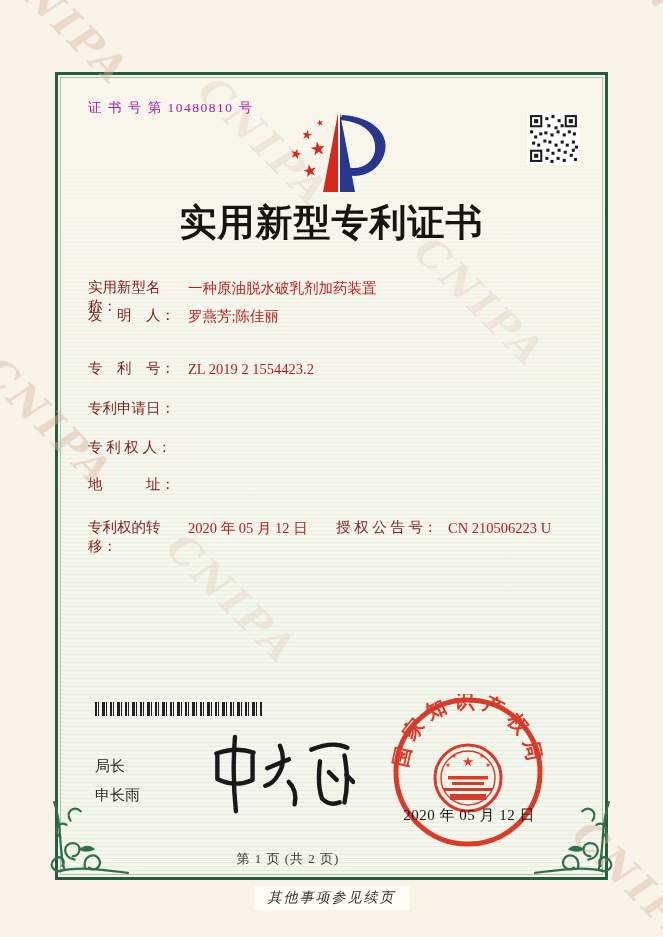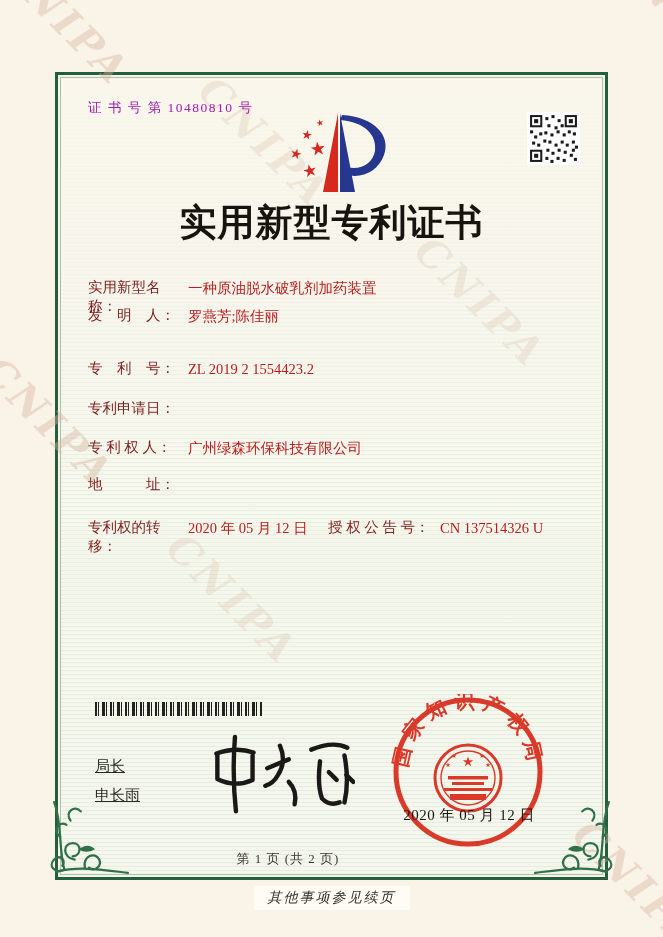--- a/index.html
+++ b/index.html
@@ -28,32 +28,32 @@
   .logo{position:absolute;left:276px;top:110px;}
   .qr{position:absolute;left:527px;top:112px;}
 
   .title{position:absolute;left:55px;top:198px;width:553px;text-align:center;
          font-size:37px;font-weight:bold;color:#17140f;letter-spacing:1px;}
 
   .fields{position:absolute;left:88px;top:278px;width:492px;font-size:14.5px;}
   .frow{position:absolute;left:0;display:flex;}
   .flabel{width:100px;flex:0 0 100px;color:#7f1d1d;}
   .fvalue{color:#b91c1c;white-space:pre-line;max-width:392px;line-height:21px;}
-  .grant2{position:absolute;left:240px;top:0;display:flex;}
+  .grant2{position:absolute;left:248px;top:0;display:flex;}
   .grant2 .flabel{width:112px;flex:0 0 112px;}
 
   .legal{position:absolute;left:88px;top:545px;width:487px;font-size:14.5px;line-height:23px;
          font-style:italic;text-align:justify;color:#353230;}
   .legal p{margin:0;text-indent:2em;}
 
   .barcode{position:absolute;left:95px;top:702px;width:168px;height:14px;
     background:repeating-linear-gradient(90deg,#23211f 0 2px,transparent 2px 3px,#23211f 3px 4px,
       transparent 4px 7px,#23211f 7px 10px,transparent 10px 11px,#1d1b1a 11px 12px,transparent 12px 15px);}
 
-  .director{position:absolute;left:95px;top:757px;font-size:15px;color:#2b2926;text-decoration:underline;}
+  .director{position:absolute;left:95px;top:757px;font-size:15px;color:#2b2926;}
   .director div{margin-bottom:10px;}
   .sig{position:absolute;left:200px;top:732px;z-index:4;}
 
   .seal{position:absolute;left:390px;top:694px;z-index:4;opacity:0.93;}
   .seal-date{position:absolute;left:393px;top:806px;width:152px;z-index:5;text-align:center;
              font-size:15px;letter-spacing:0.5px;color:#171513;font-weight:500;}
 
   .pagination{position:absolute;left:55px;top:850px;width:466px;text-align:center;
               font-size:13px;color:#3c3935;letter-spacing:1px;}
 
@@ -168,31 +168,30 @@
       </div>
       <div class="frow" style="top:81px">
         <span class="flabel">专　利　号：</span>
         <span class="fvalue">ZL 2019 2 1554423.2</span>
       </div>
       <div class="frow" style="top:121px">
         <span class="flabel">专利申请日：</span>
       </div>
       <div class="frow" style="top:160px">
         <span class="flabel">专 利 权 人：</span>
-        <span class="fvalue">广州绿森环保科技有限公司</span>
       </div>
       <div class="frow" style="top:197px">
         <span class="flabel">地　　　址：</span>
       </div>
       <div class="frow" style="top:240px;width:492px">
         <span class="flabel">专利权的转移：</span>
         <span class="fvalue">2020 年 05 月 12 日</span>
         <span class="grant2">
           <span class="flabel">授 权 公 告 号：</span>
-          <span class="fvalue">CN 137514326 U</span>
+          <span class="fvalue">CN 210506223 U</span>
         </span>
       </div>
     </div>
 
 
     <div class="barcode"></div>
 
     <div class="director">
       <div>局长</div>
       <div>申长雨</div>

